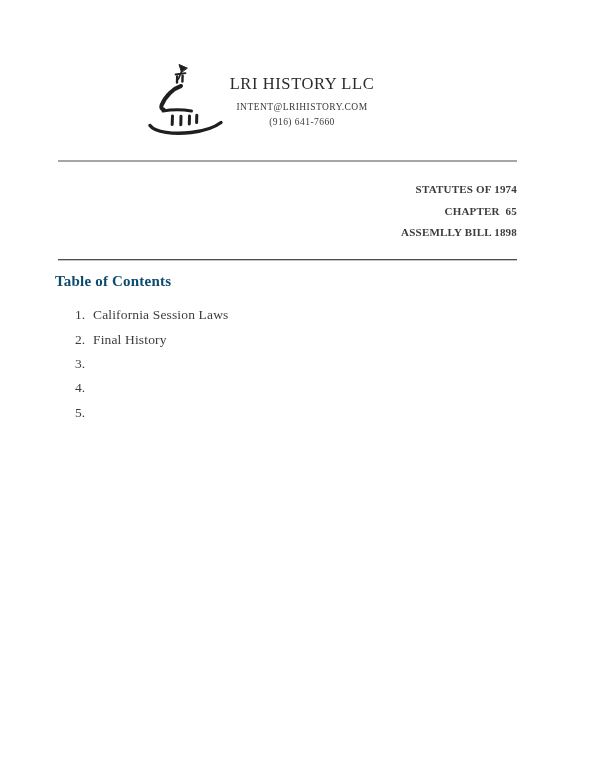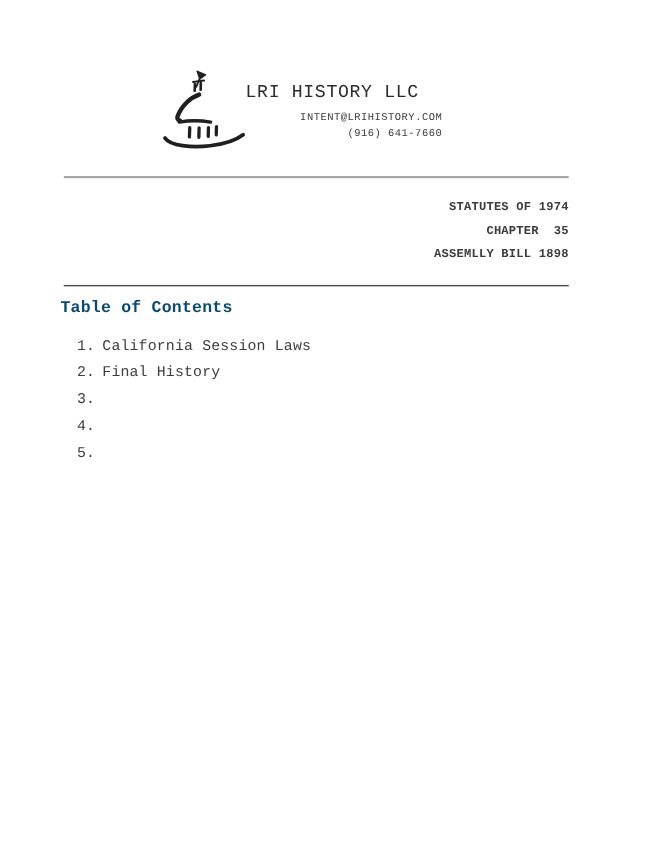--- a/index.html
+++ b/index.html
@@ -1,23 +1,23 @@
 <!DOCTYPE html>
 <html><head>
 <meta charset="utf-8">
 <style>
   html,body{margin:0;padding:0;background:#ffffff;}
   body{width:600px;height:776px;font-family:"Liberation Serif", serif;}
-  .page{position:relative;width:600px;height:560px;background:#ffffff;overflow:hidden;font-family:Liberation Mono, monospace;}
+  .page{position:relative;width:600px;height:560px;background:#ffffff;overflow:hidden;}
 
   
   .logo{position:absolute;left:146px;top:58px;width:78px;height:78px;}
   .header-text{position:absolute;left:202px;top:74px;width:200px;text-align:center;}
   .company{font-size:16.5px;letter-spacing:.6px;color:#2b2b2b;margin-bottom:6px;white-space:nowrap;}
-  .contact{font-size:9.5px;line-height:15px;letter-spacing:.45px;color:#3a3a3a;white-space:nowrap;text-align:right;}
+  .contact{font-size:9.5px;line-height:15px;letter-spacing:.45px;color:#3a3a3a;white-space:nowrap;}
 
   
   .rule{position:absolute;left:58px;width:459px;border:none;margin:0;padding:0;}
   .rule-light{top:160px;height:2px;background:#a6a6a6;}
   .rule-dark{top:259px;height:1px;background:#4e4e4e;box-shadow:0 .5px 0 #8a8a8a;}
 
   
   .reference{position:absolute;top:179px;left:58px;width:459px;text-align:right;
              font-weight:bold;font-size:11px;line-height:21.5px;color:#3c3c3c;letter-spacing:.2px;}
   .ref-line{white-space:pre;}
@@ -63,21 +63,21 @@
   <div class="header-text">
     <div class="company">LRI HISTORY LLC</div>
     <div class="contact">INTENT@LRIHISTORY.COM</div>
     <div class="contact">(916) 641-7660</div>
   </div>
 
   <hr class="rule rule-light">
 
   <div class="reference">
     <div class="ref-line">STATUTES OF 1974</div>
-    <div class="ref-line">CHAPTER  35</div>
+    <div class="ref-line">CHAPTER  65</div>
     <div class="ref-line">ASSEMLLY BILL 1898</div>
   </div>
 
   <hr class="rule rule-dark">
 
   <h1 class="toc-title">Table of Contents</h1>
 
   <ol class="toc-list">
     <li class="toc-item">
       <span class="num">1.</span>

